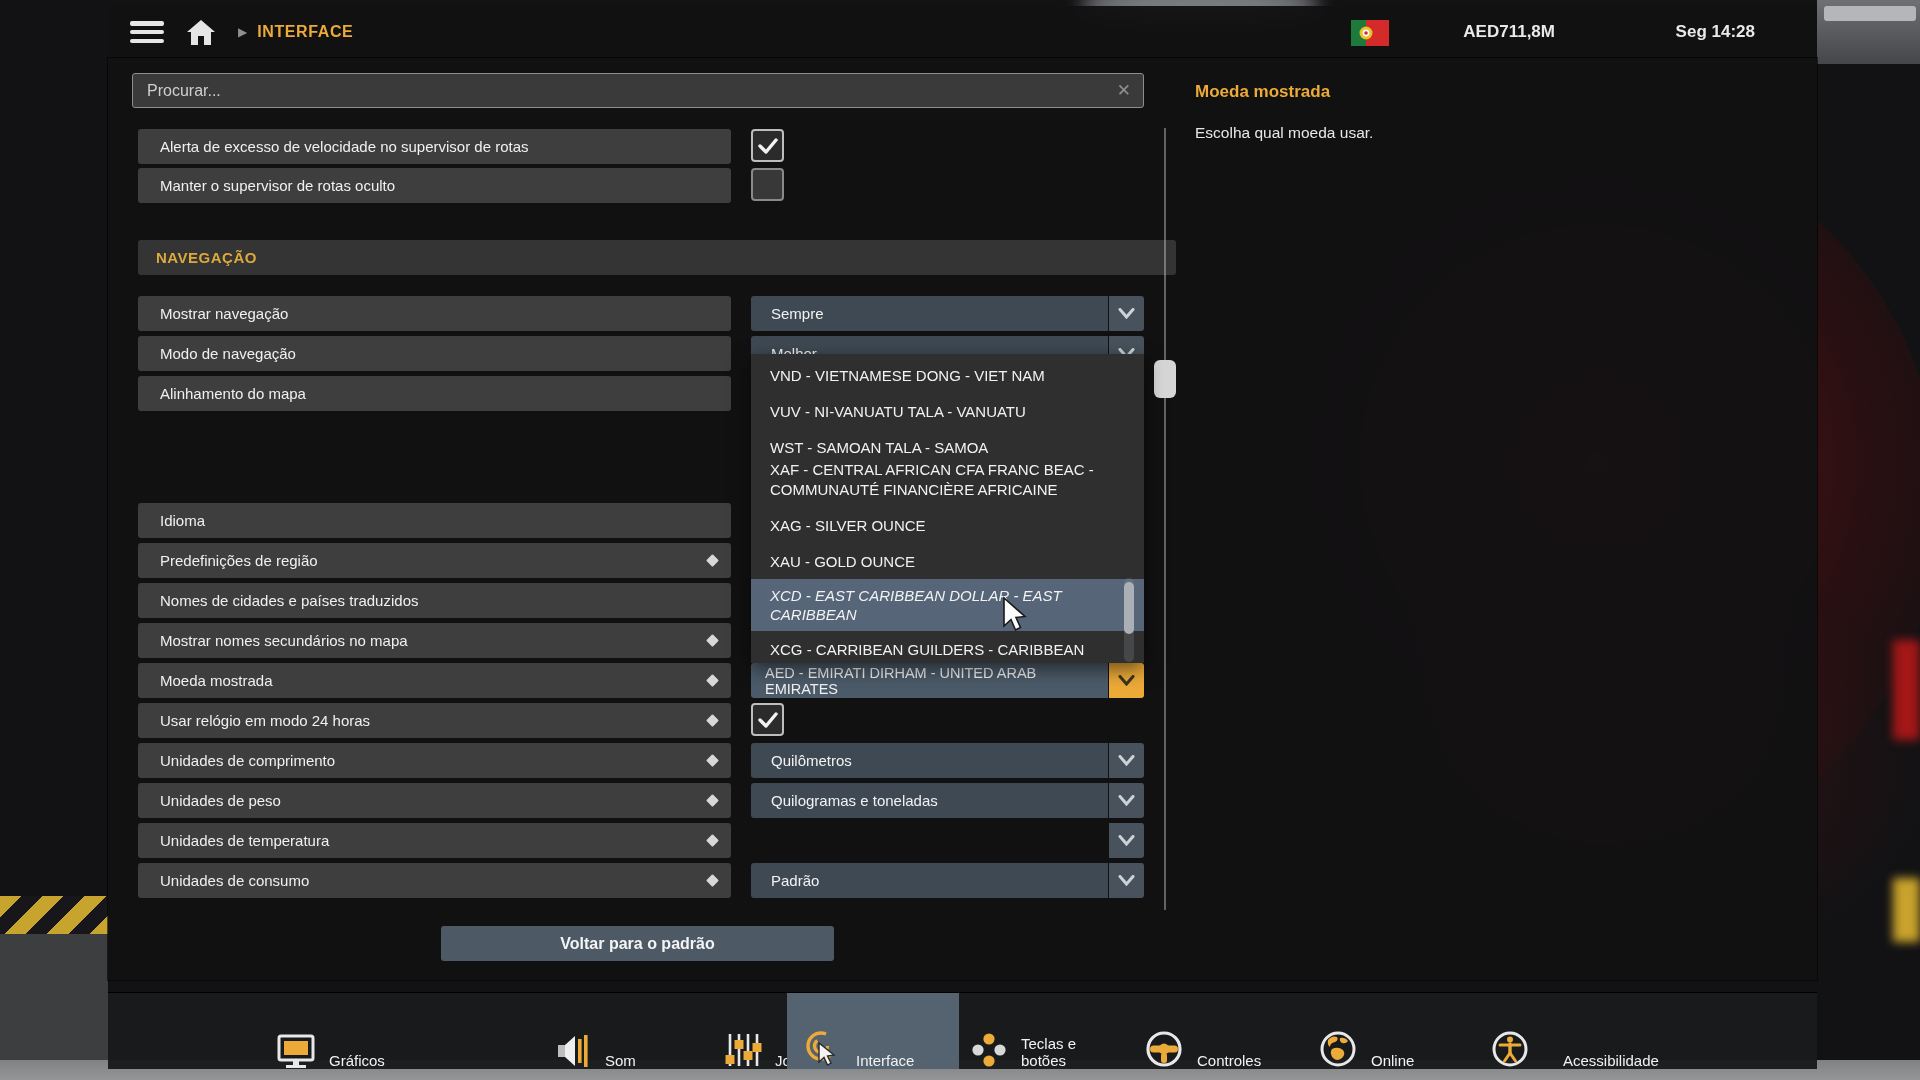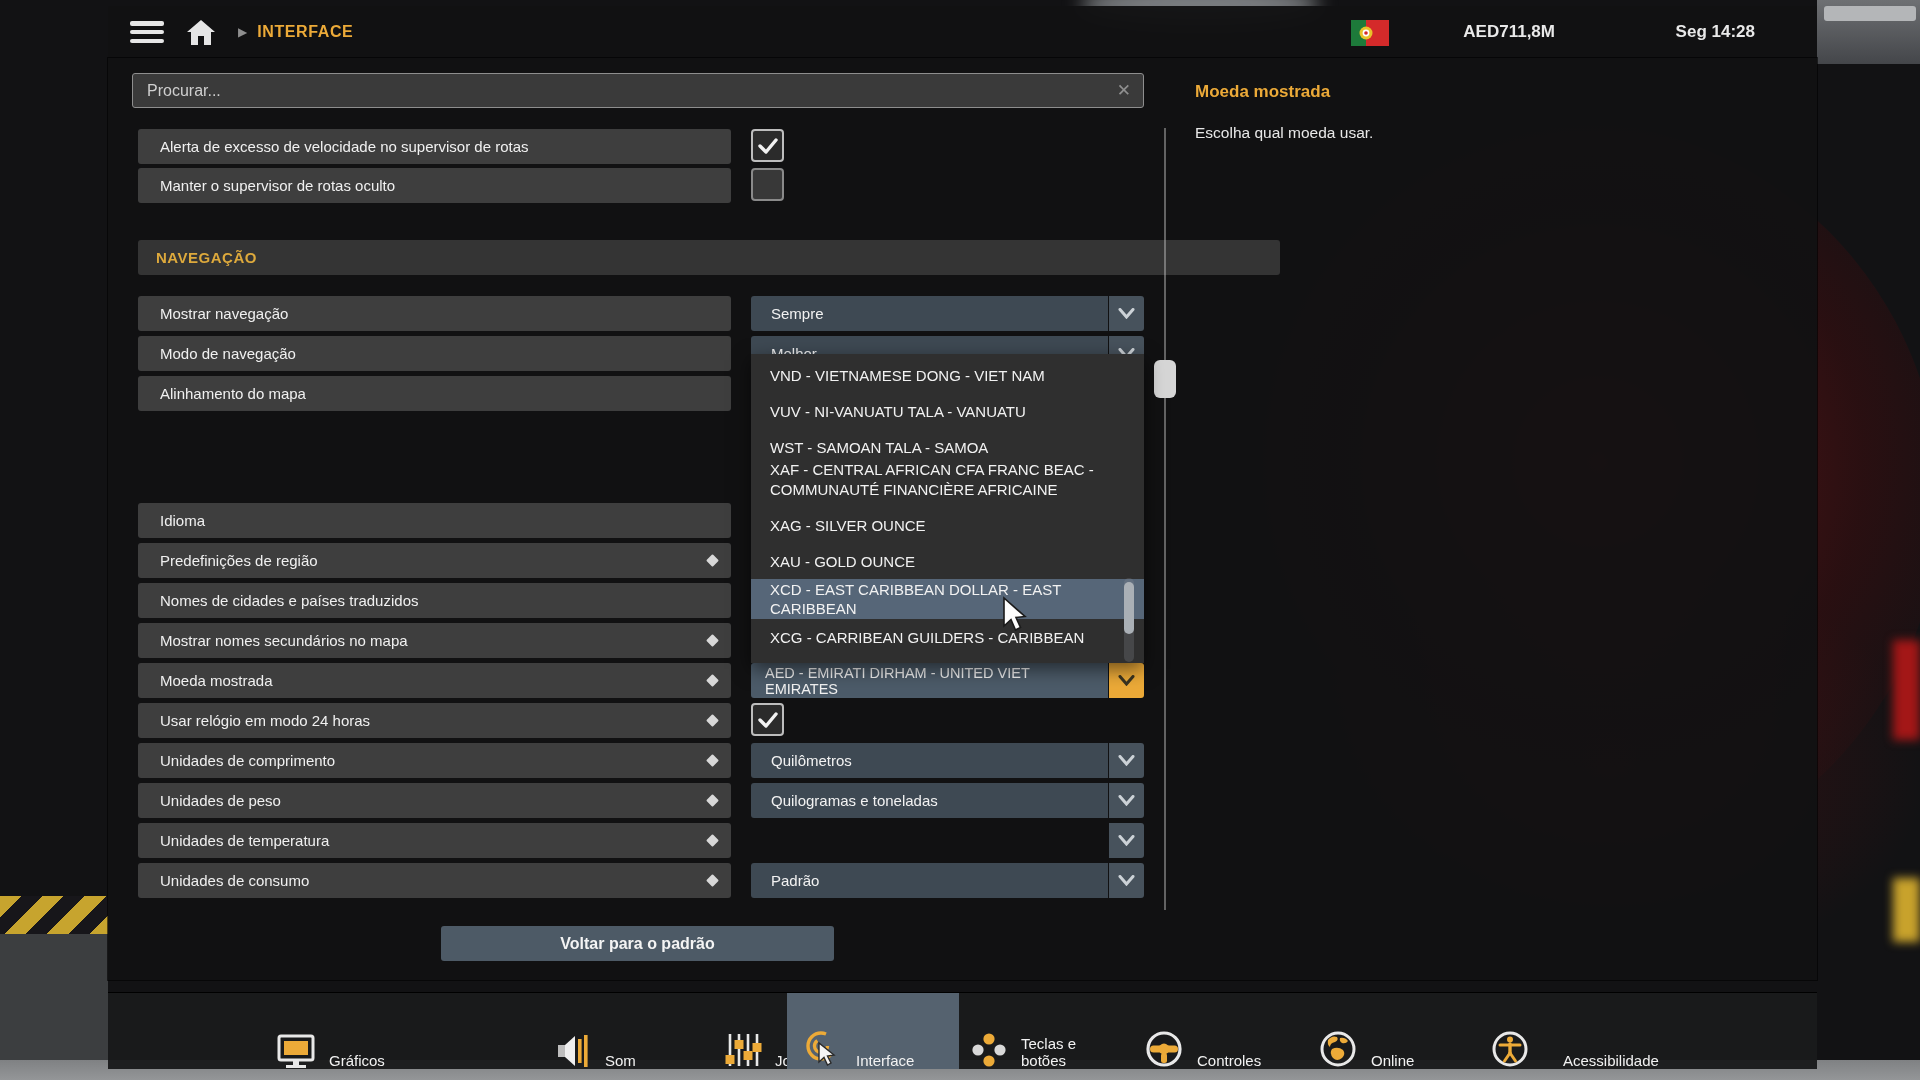--- a/index.html
+++ b/index.html
@@ -41,39 +41,39 @@
           border:1px solid #8e8e8e;border-radius:3px;box-sizing:border-box;display:flex;align-items:center;cursor:text;}
   .search .ph{margin-left:14px;color:#cfcfcf;font-size:16px;}
   .search .clear{position:absolute;right:12px;color:#8f8f8f;font-size:17px;cursor:pointer;}
   .labelbox{position:absolute;left:30px;width:593px;height:35px;background:#3e3e3e;border-radius:3px;
             display:flex;align-items:center;}
   .labelbox span.txt{margin-left:22px;font-size:15px;color:#f0f0f0;}
   .diamond{position:absolute;right:14px;width:9px;height:9px;background:#d8d8d8;transform:rotate(45deg);border-radius:1px;}
   .checkbox{position:absolute;left:643px;width:33px;height:33px;background:#2b2b2b;border:2px solid #bdbdbd;
             border-radius:4px;box-sizing:border-box;display:flex;align-items:center;justify-content:center;cursor:pointer;}
   .checkbox.off{border-color:#8a8a8a;background:#383838;}
-  .sect{position:absolute;left:30px;width:1142px;height:35px;background:#343434;border-radius:3px;
+  .sect{position:absolute;left:30px;width:1038px;height:35px;background:#343434;border-radius:3px;
         display:flex;align-items:center;}
   .sect span{margin-left:18px;color:#dda93c;font-weight:700;font-size:15px;letter-spacing:.5px;}
   .select{position:absolute;left:643px;width:357px;height:35px;background:#3e4953;border-radius:3px 0 0 3px;
           display:flex;align-items:center;cursor:pointer;}
   .select span{margin-left:20px;font-size:15px;color:#f2f2f2;}
   .select.sel{background:#4c5b69;}
   .select.sel span{margin-left:14px;line-height:16px;font-size:14.5px;padding-right:8px;}
   .chev{position:absolute;left:1001px;width:35px;height:35px;background:#47525c;border-radius:0 3px 3px 0;
         display:flex;align-items:center;justify-content:center;cursor:pointer;}
   .chev.active{background:#ecaa38;}
   .resetbtn{position:absolute;left:333px;top:868px;width:393px;height:35px;background:#4d5a66;border-radius:3px;
             display:flex;align-items:center;justify-content:center;font-weight:700;font-size:16px;color:#f4f4f4;cursor:pointer;}
   
   .ddlist{position:absolute;left:643px;top:296px;width:393px;height:309px;background:#2f2f2f;
           box-shadow:0 6px 18px rgba(0,0,0,.55);overflow:hidden;z-index:5;}
   .dditem{position:relative;display:flex;align-items:center;padding:0 40px 0 19px;font-size:15px;color:#f2f2f2;cursor:pointer;box-sizing:border-box;}
   .dditem.h36{height:36px;}
-  .dditem.hl{background:#566678;height:40px;line-height:19px;}
+  .dditem.hl{background:#566678;height:52px;line-height:19px;font-style:italic;}
   .ddblock{padding:0 40px 6px 19px;cursor:pointer;}
   .clipline{height:14px;overflow:hidden;position:relative;}
   .clipline span{position:absolute;bottom:-2px;left:0;white-space:nowrap;font-size:15px;line-height:22px;color:#f2f2f2;}
   .fullline{font-size:15px;line-height:22px;color:#f2f2f2;}
   .dd-sb-track{position:absolute;right:10px;top:224px;width:10px;height:84px;background:rgba(140,145,150,.25);border-radius:5px;}
   .dd-sb-thumb{position:absolute;right:10px;top:228px;width:10px;height:52px;background:#aab0b6;border-radius:5px;cursor:grab;}
   
   .main-sb-track{position:absolute;left:1056px;top:70px;width:2px;height:782px;background:rgba(200,200,200,.45);}
   .main-sb-thumb{position:absolute;left:1046px;top:302px;width:22px;height:38px;background:#d6d6d6;border-radius:6px;cursor:grab;}
   
@@ -202,21 +202,21 @@
     <div class="labelbox" style="top:565px">
       <span class="txt">Mostrar nomes secundários no mapa</span>
       <span class="diamond"></span>
     </div>
 
     <div class="labelbox" style="top:605px">
       <span class="txt">Moeda mostrada</span>
       <span class="diamond"></span>
     </div>
     <div class="select sel" style="top:605px">
-      <span>AED - EMIRATI DIRHAM - UNITED VIET EMIRATES</span>
+      <span>AED - EMIRATI DIRHAM - UNITED ARAB EMIRATES</span>
     </div>
     <div class="chev active" style="top:605px">
       <svg width="17" height="11" viewBox="0 0 17 11">
         <path d="M2 1.5 L8.5 9 L15 1.5" stroke="#3a3421" stroke-width="3" fill="none" stroke-linecap="round"></path>
       </svg>
     </div>
 
     <div class="labelbox" style="top:645px">
       <span class="txt">Usar relógio em modo 24 horas</span>
       <span class="diamond"></span>

